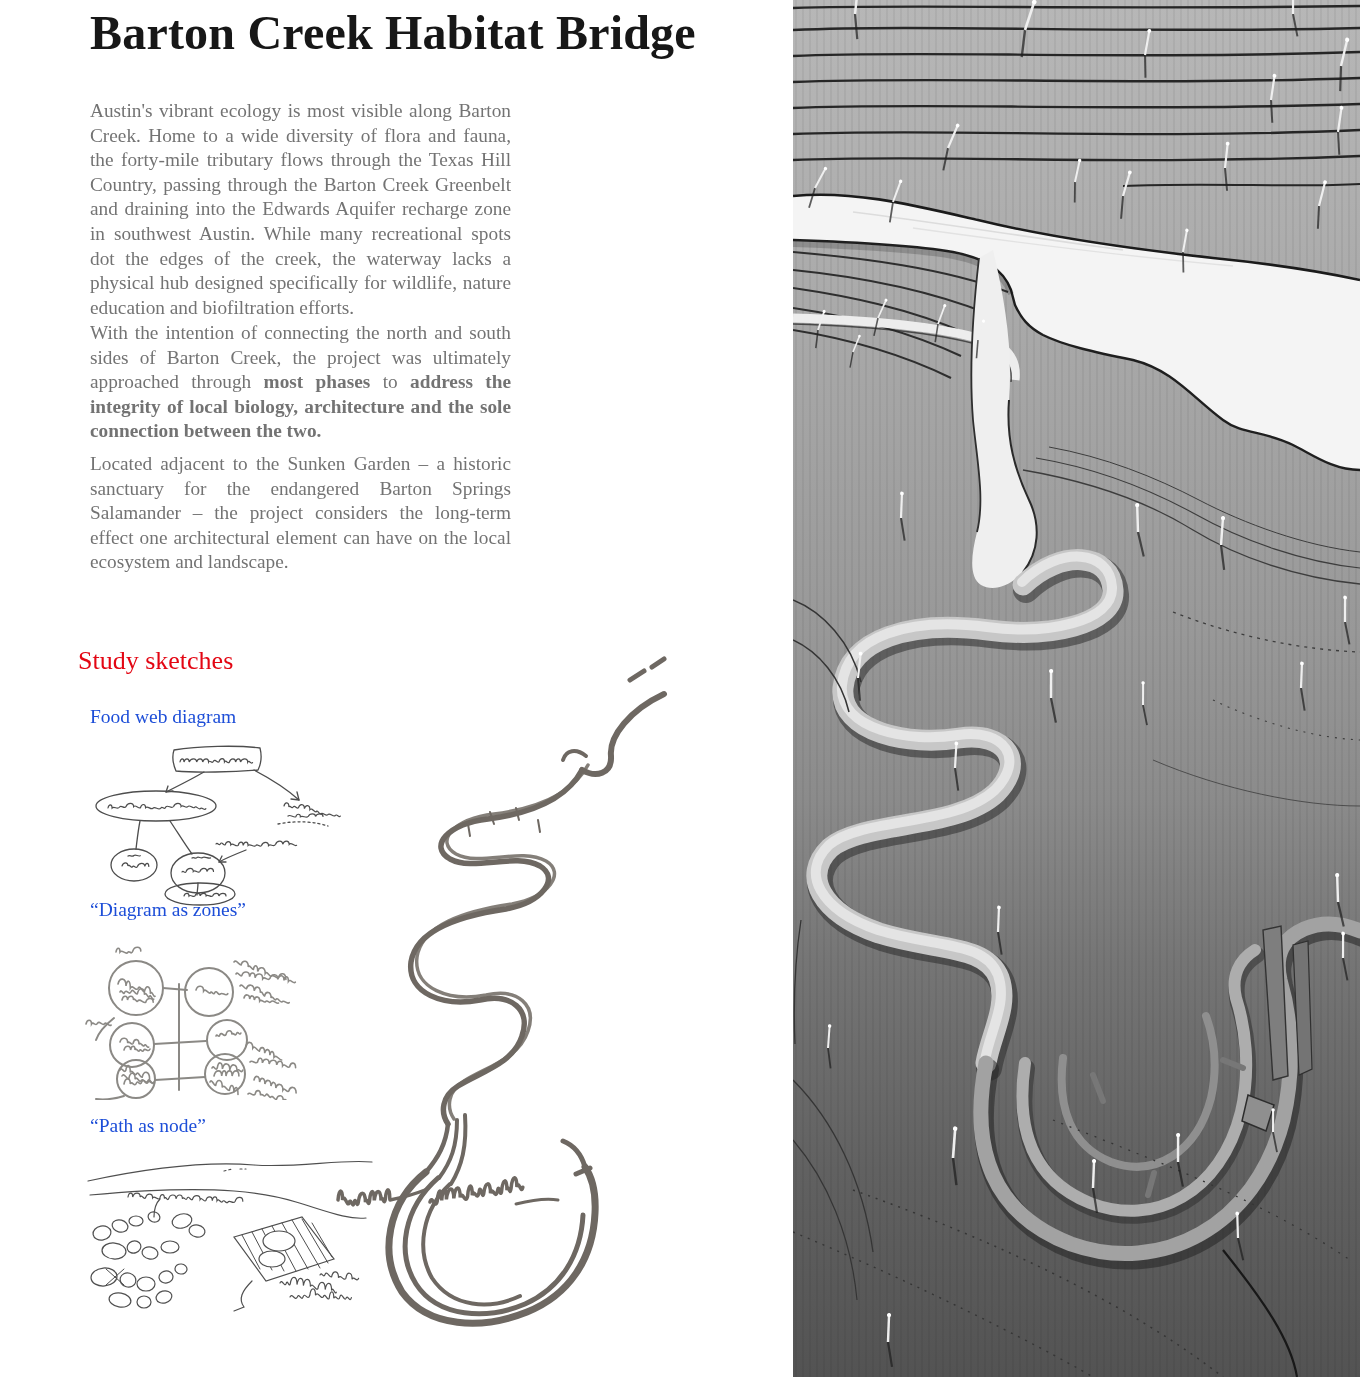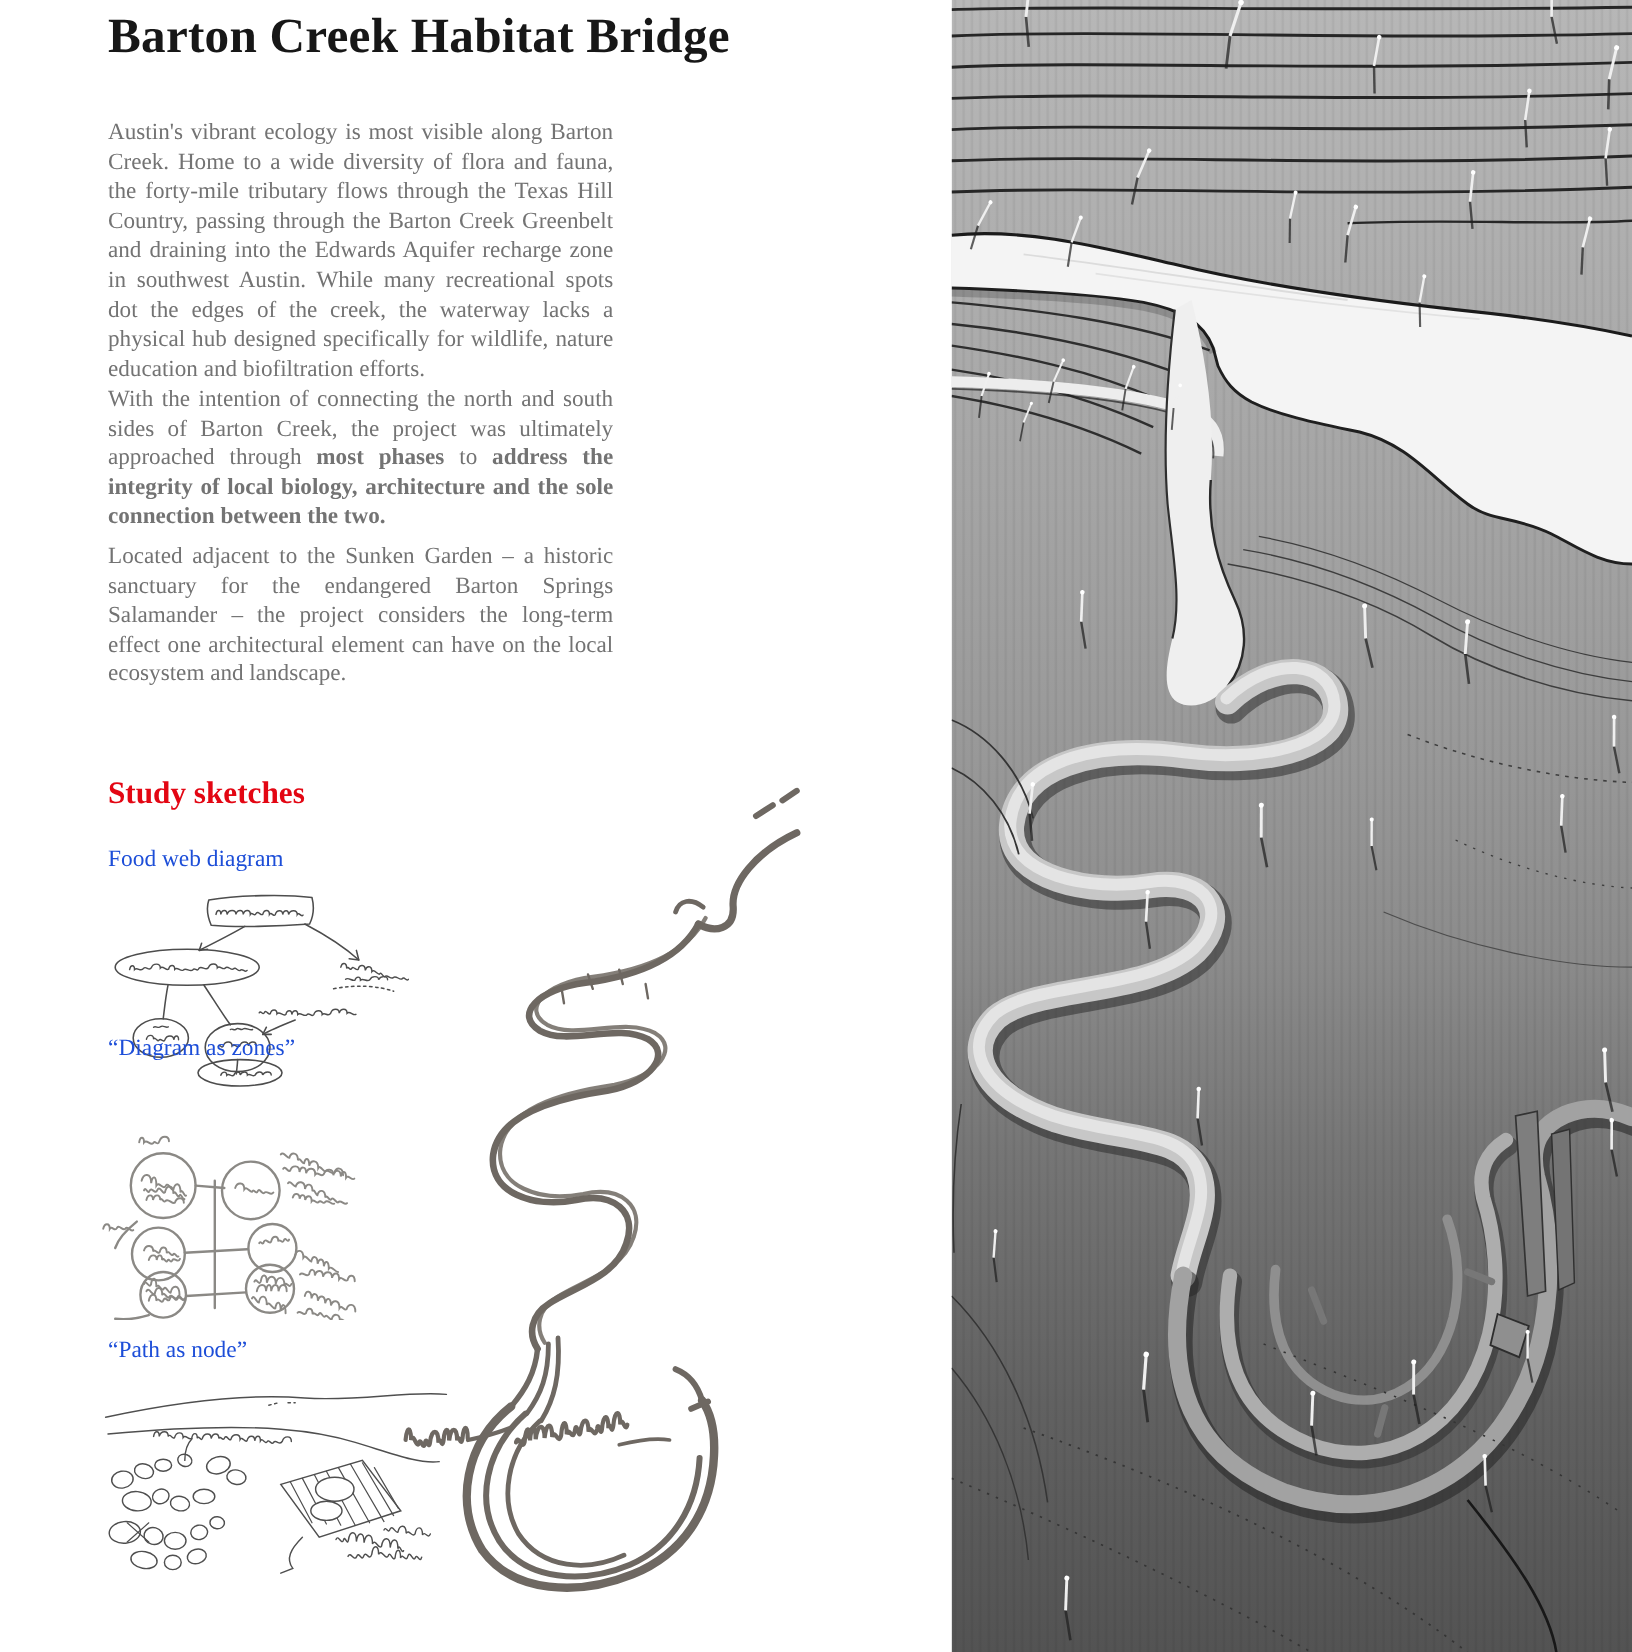--- a/index.html
+++ b/index.html
@@ -1,28 +1,28 @@
 <!DOCTYPE html>
 <html><head>
 <meta charset="utf-8">
 <style>
   *{margin:0;padding:0;box-sizing:border-box}
   html,body{width:1360px;height:1377px;overflow:hidden}
   body{font-family:"Liberation Serif",serif;background:#ffffff;color:#1b1b1b}
   .page{position:relative;width:1360px;height:1377px;background:#fff;overflow:hidden}
   .abs{position:absolute}
-  .page-title{left:90px;top:5px;font-size:41px;font-weight:700;letter-spacing:.2px;color:#171717;width:640px}
+  .page-title{left:90px;top:5px;font-size:48px;font-weight:700;letter-spacing:.2px;color:#171717;width:640px}
   .body-par{left:90px;width:421px;font-size:19.3px;line-height:24.6px;text-align:justify;color:#737373}
   #p1{top:99px}
   #p2{top:321px}
   #p3{top:452px}
-  .red-head{left:90px;top:646px;font-size:26px;font-weight:700;color:#e30613}
+  .red-head{left:78px;top:646px;font-size:26px;font-weight:400;color:#e30613}
   .sk-label{left:90px;font-size:19.5px;color:#1d4ed8}
   #lbl-foodweb{top:706px}
-  #lbl-zones{top:863px}
+  #lbl-zones{top:899px}
   #lbl-path{top:1115px}
   svg{display:block}
   .sketch-svg{position:absolute}
   .photo{position:absolute;left:793px;top:0;width:567px;height:1377px}
 </style>
 </head>
 <body>
 
 <div class="page">
 

